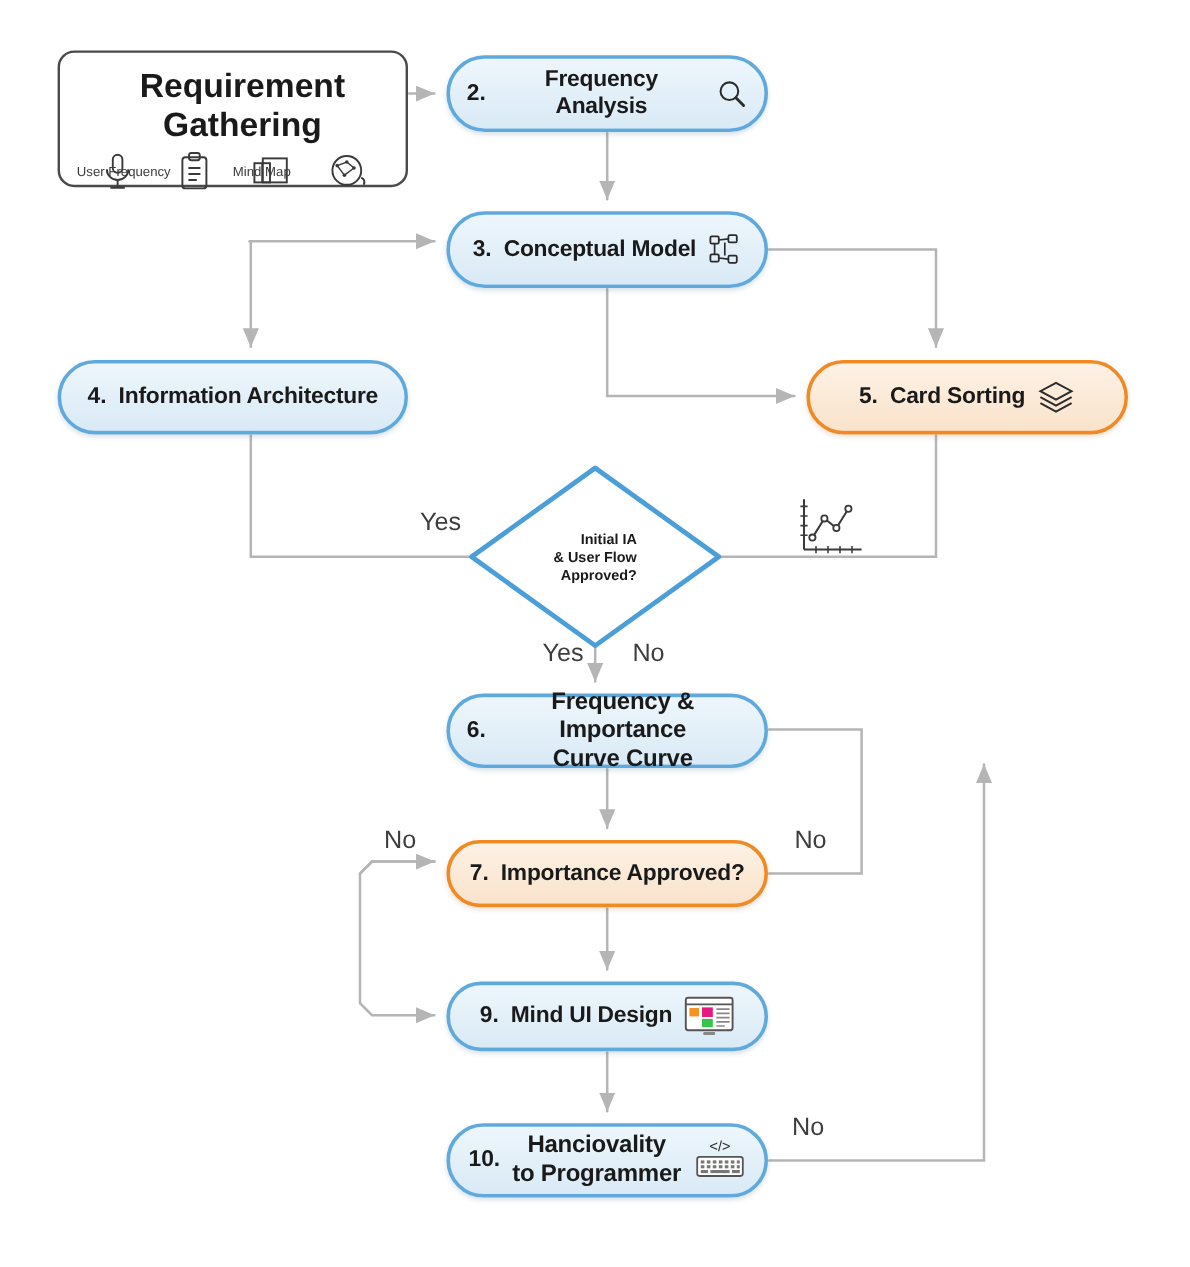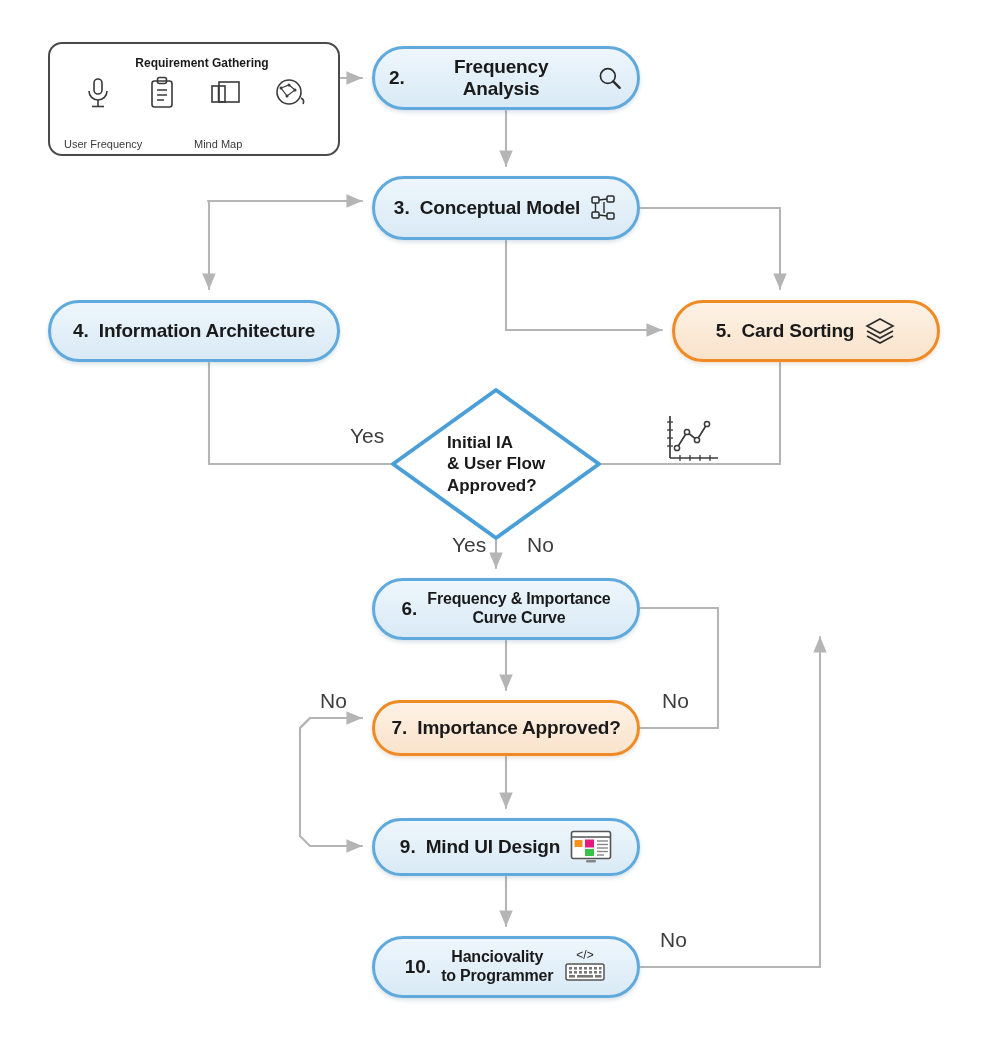--- a/index.html
+++ b/index.html
@@ -83,21 +83,21 @@
   #node-2 { left: 372px; top: 46px;  width: 268px; height: 64px; }
   #node-3 { left: 372px; top: 176px; width: 268px; height: 64px; }
   #node-4 { left: 48px;  top: 300px; width: 292px; height: 62px; }
   #node-5 { left: 672px; top: 300px; width: 268px; height: 62px; }
   #node-6 { left: 372px; top: 578px; width: 268px; height: 62px; }
   #node-7 { left: 372px; top: 700px; width: 268px; height: 56px; }
   #node-9 { left: 372px; top: 818px; width: 268px; height: 58px; }
   #node-10{ left: 372px; top: 936px; width: 268px; height: 62px; }
 
   #node-1 .title {
-    font-size: 12px;
+    font-size: 28px;
     font-weight: bold;
     color: #1a1a1a;
     margin: 12px 0 0 16px;
   }
   #node-1 .icons {
     display: flex;
     align-items: flex-end;
     margin: 6px 0 0 16px;
     gap: 0;
   }
@@ -105,42 +105,42 @@
     width: 64px;
     display: flex;
     flex-direction: column;
     align-items: center;
   }
   .caption-wide { position: absolute; font-size: 11px; color: #3a3a3a; }
 
   #node-2 .node-label, #node-3 .node-label,
   #node-4 .node-label, #node-5 .node-label,
   #node-7 .node-label, #node-9 .node-label { font-size: 19px; }
-  #node-6 .node-label, #node-10 .node-label { font-size: 16px; }
+  #node-6 .node-label, #node-10 .node-label { font-size: 20px; }
   #node-2 .num, #node-3 .num, #node-4 .num,
   #node-5 .num, #node-7 .num, #node-9 .num { font-size: 19px; }
   #node-6 .num, #node-10 .num { font-size: 19px; }
 
   
   #node-decision {
     position: absolute;
     left: 393px;
     top: 390px;
     width: 206px;
     height: 148px;
   }
   #node-decision .dtext {
     position: absolute;
     left: 0; top: 0;
     width: 206px; height: 148px;
     display: flex;
     align-items: center;
     justify-content: center;
-    text-align: left;
-    font-size: 17px;
+    text-align: right;
+    font-size: 12px;
     font-weight: bold;
     color: #1a1a1a;
     line-height: 1.25;
     white-space: pre-line;
   }
   
   .edge-label {
     position: absolute;
     font-size: 21px;
     color: #3d3d3d;

